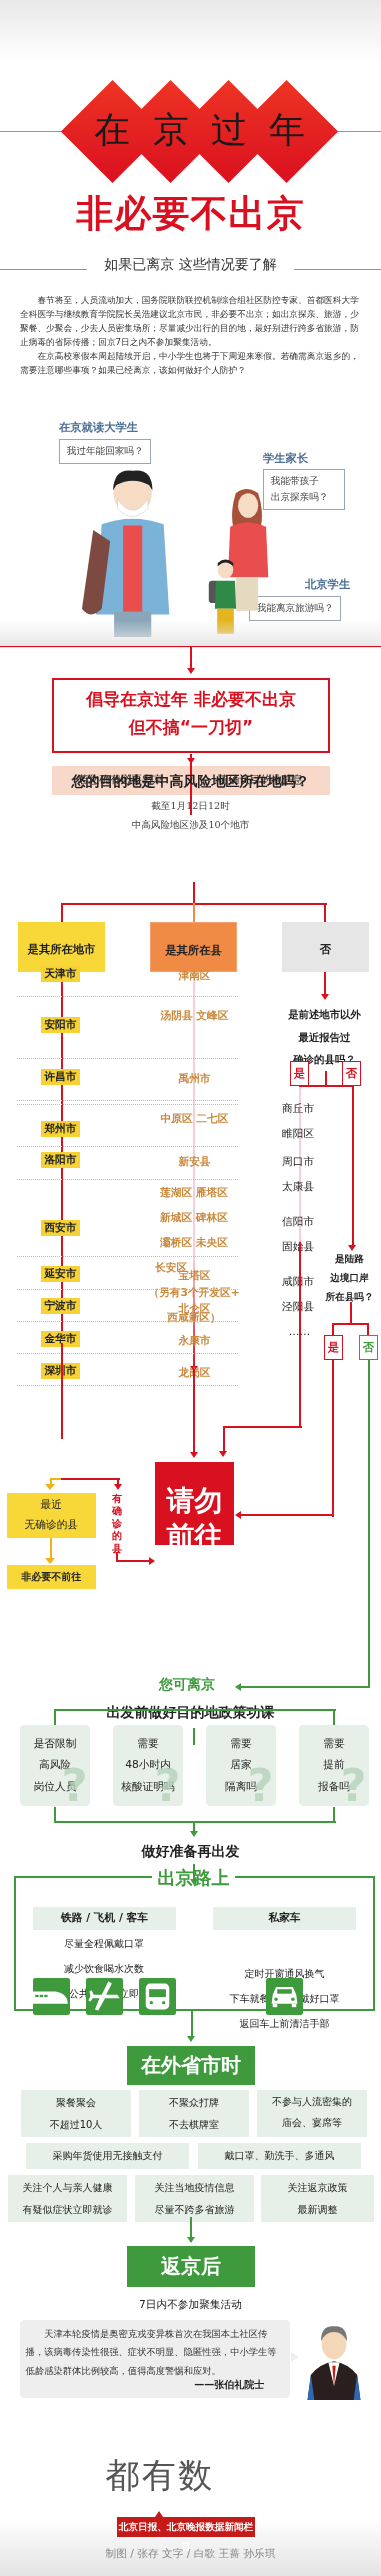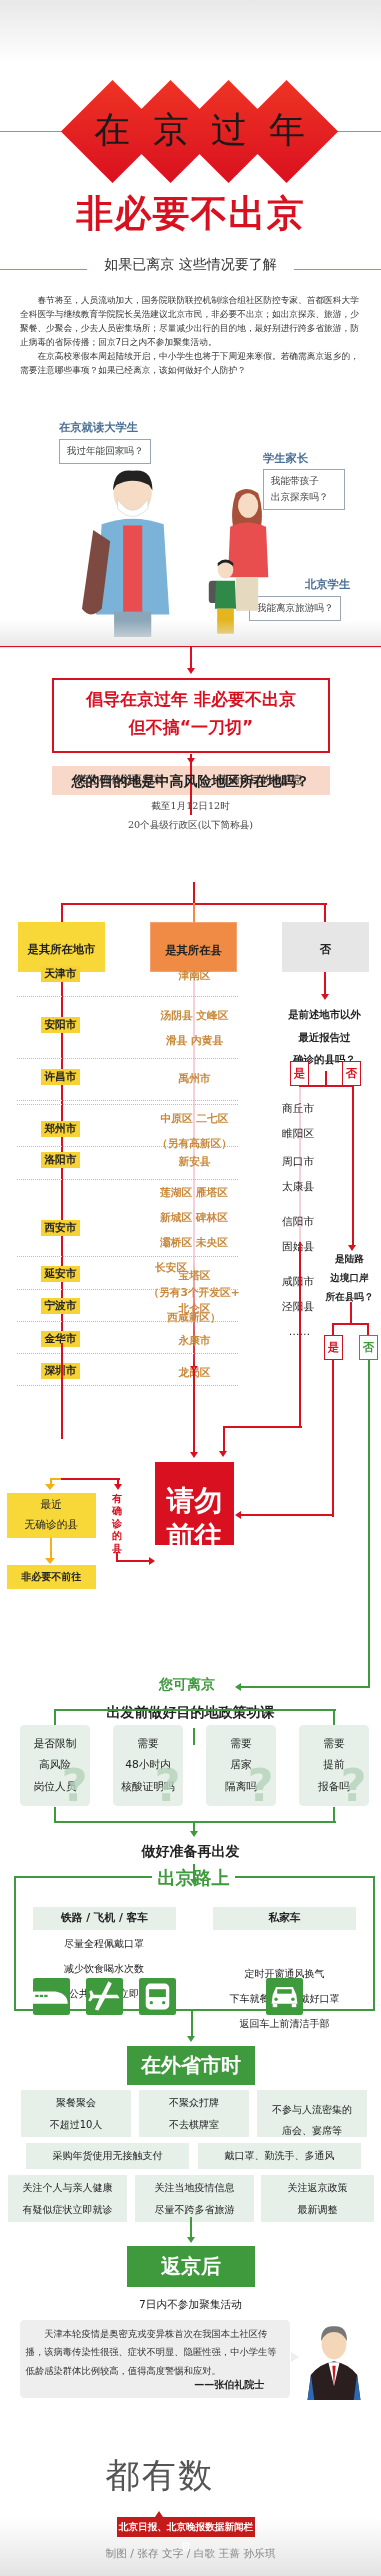--- a/index.html
+++ b/index.html
@@ -139,21 +139,21 @@
 </div>
 <div class="abs vline" style="left:190px;top:754px;height:22.5px;"></div>
 <div class="abs vline" style="left:190px;top:766px;height:29px;"></div>
 <div class="abs vline" style="left:190px;top:795px;height:20px;"></div>
 
 <div class="abs arrow-d" style="left:187px;top:758px;"></div>
 
 <div class="abs bold center" style="left:0;width:381px;top:773px;font-size:14px;color:#222;">您的目的地是中高风险地区所在地吗？</div>
 <div class="abs center" style="left:0;width:381px;top:797px;font-family:'DejaVu Serif',serif;font-size:9.6px;line-height:18.6px;color:#444;">
   <div>截至1月12日12时</div>
-  <div>20个县级行政区(以下简称县)</div>
+  <div>中高风险地区涉及10个地市</div>
 </div>
 
 <div class="abs vline" style="left:193px;top:882px;height:21.4px;"></div>
 <div class="abs hline" style="left:61px;top:903px;width:266px;"></div>
 <div class="abs vline" style="left:61px;top:903px;height:19px;"></div>
 <div class="abs vline" style="left:193px;top:903px;height:19px;background:#ef8b45;"></div>
 <div class="abs vline" style="left:324px;top:903px;height:19px;"></div>
 
 <div class="abs bold center" style="left:18px;top:922px;width:87px;height:50px;background:#f8d838;font-size:11.3px;line-height:56px;">是其所在地市</div>
 <div class="abs bold center" style="left:150px;top:922px;width:87px;height:50px;background:#ef8b45;font-size:11.3px;line-height:56px;border:1.1px solid #f4a070;">是其所在县</div>
@@ -168,34 +168,32 @@
 
   <div class="abs city-tag" style="left:41px;top:966px;">天津市</div>
   <div class="abs county" style="left:113px;width:163px;top:963px;">
       <div>津南区</div>
     </div>
   <div class="abs dots" style="left:17px;width:221px;top:996px;"></div>
 
   <div class="abs city-tag" style="left:41px;top:1017px;">安阳市</div>
   <div class="abs county" style="left:113px;width:163px;top:1003px;">
     <div>汤阴县  文峰区</div>
-    <div>滑县  内黄县</div>
   </div>
   <div class="abs dots" style="left:17px;width:221px;top:1058px;"></div>
 
   <div class="abs city-tag" style="left:41px;top:1069px;">许昌市</div>
   <div class="abs county" style="left:113px;width:163px;top:1066px;">
       <div>禹州市</div>
     </div>
   <div class="abs dots" style="left:17px;width:221px;top:1100px;"></div>
 
   <div class="abs city-tag" style="left:41px;top:1121px;">郑州市</div>
   <div class="abs county" style="left:113px;width:163px;top:1106px;">
     <div>中原区  二七区</div>
-    <div>（另有高新区）</div>
   </div>
 
   <div class="abs dots" style="left:17px;width:221px;top:1104px;"></div>
   <div class="abs dots" style="left:17px;width:221px;top:1146px;"></div>
 
   <div class="abs city-tag" style="left:41px;top:1152px;">洛阳市</div>
   <div class="abs county" style="left:113px;width:163px;top:1149px;">
       <div>新安县</div>
     </div>
   <div class="abs dots" style="left:17px;width:221px;top:1179px;"></div>
@@ -414,21 +412,21 @@
 <div class="abs green-hdr" style="left:127px;top:2046px;width:128px;height:39px;font-size:20px;line-height:39px;">在外省市时</div>
 
 <div class="abs tip-box" style="left:21px;top:2090px;width:110px;height:47px;padding-top:2.3px;">
   <div>聚餐聚会</div>
   <div>不超过10人</div>
 </div>
 <div class="abs tip-box" style="left:139px;top:2090px;width:110px;height:47px;padding-top:2.3px;">
   <div>不聚众打牌</div>
   <div>不去棋牌室</div>
 </div>
-<div class="abs tip-box" style="left:257px;top:2090px;width:110px;height:47px;padding-top:9px;">
+<div class="abs tip-box" style="left:257px;top:2090px;width:110px;height:47px;padding-top:1px;">
   <div>不参与人流密集的</div>
   <div>庙会、宴席等</div>
 </div>
 
 <div class="abs tip-box" style="left:26px;top:2143px;width:163px;height:26px;line-height:26px;">采购年货使用无接触支付</div>
 <div class="abs tip-box" style="left:198px;top:2143px;width:163px;height:26px;line-height:26px;">戴口罩、勤洗手、多通风</div>
 
 <div class="abs tip-box" style="left:8px;top:2175px;width:119px;height:47px;padding-top:2.3px;">
   <div>关注个人与亲人健康</div>
   <div>有疑似症状立即就诊</div>

